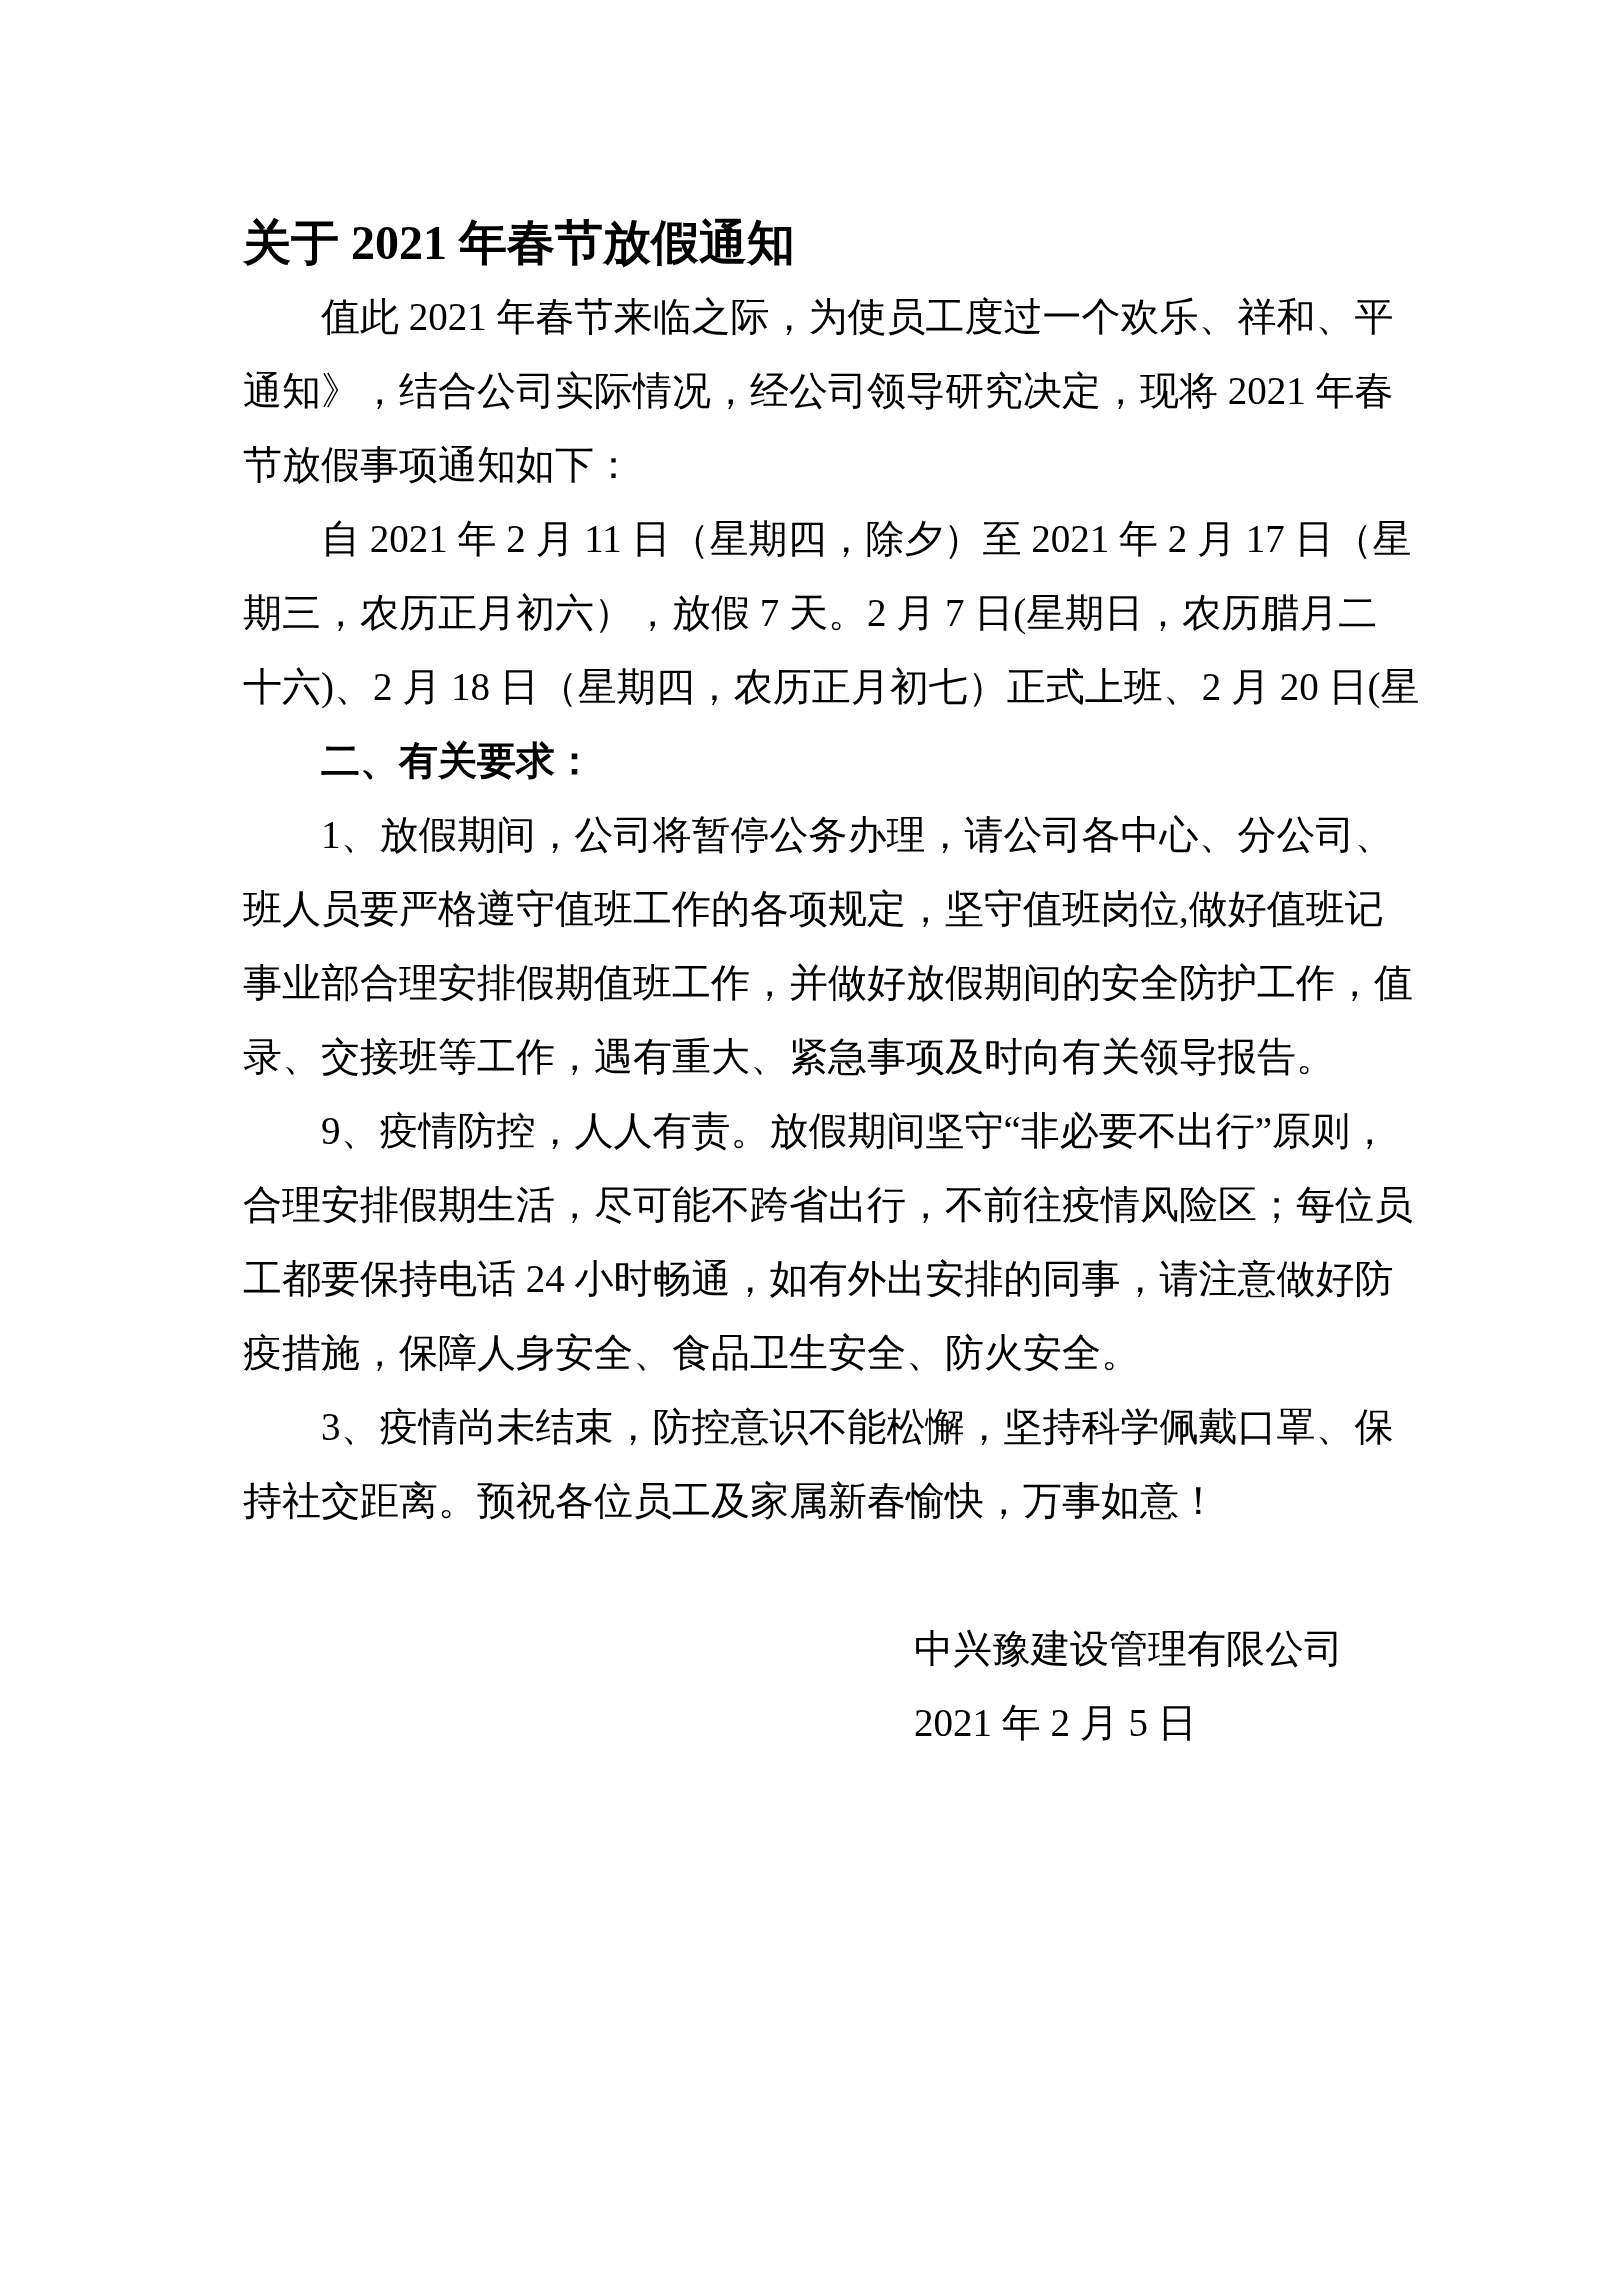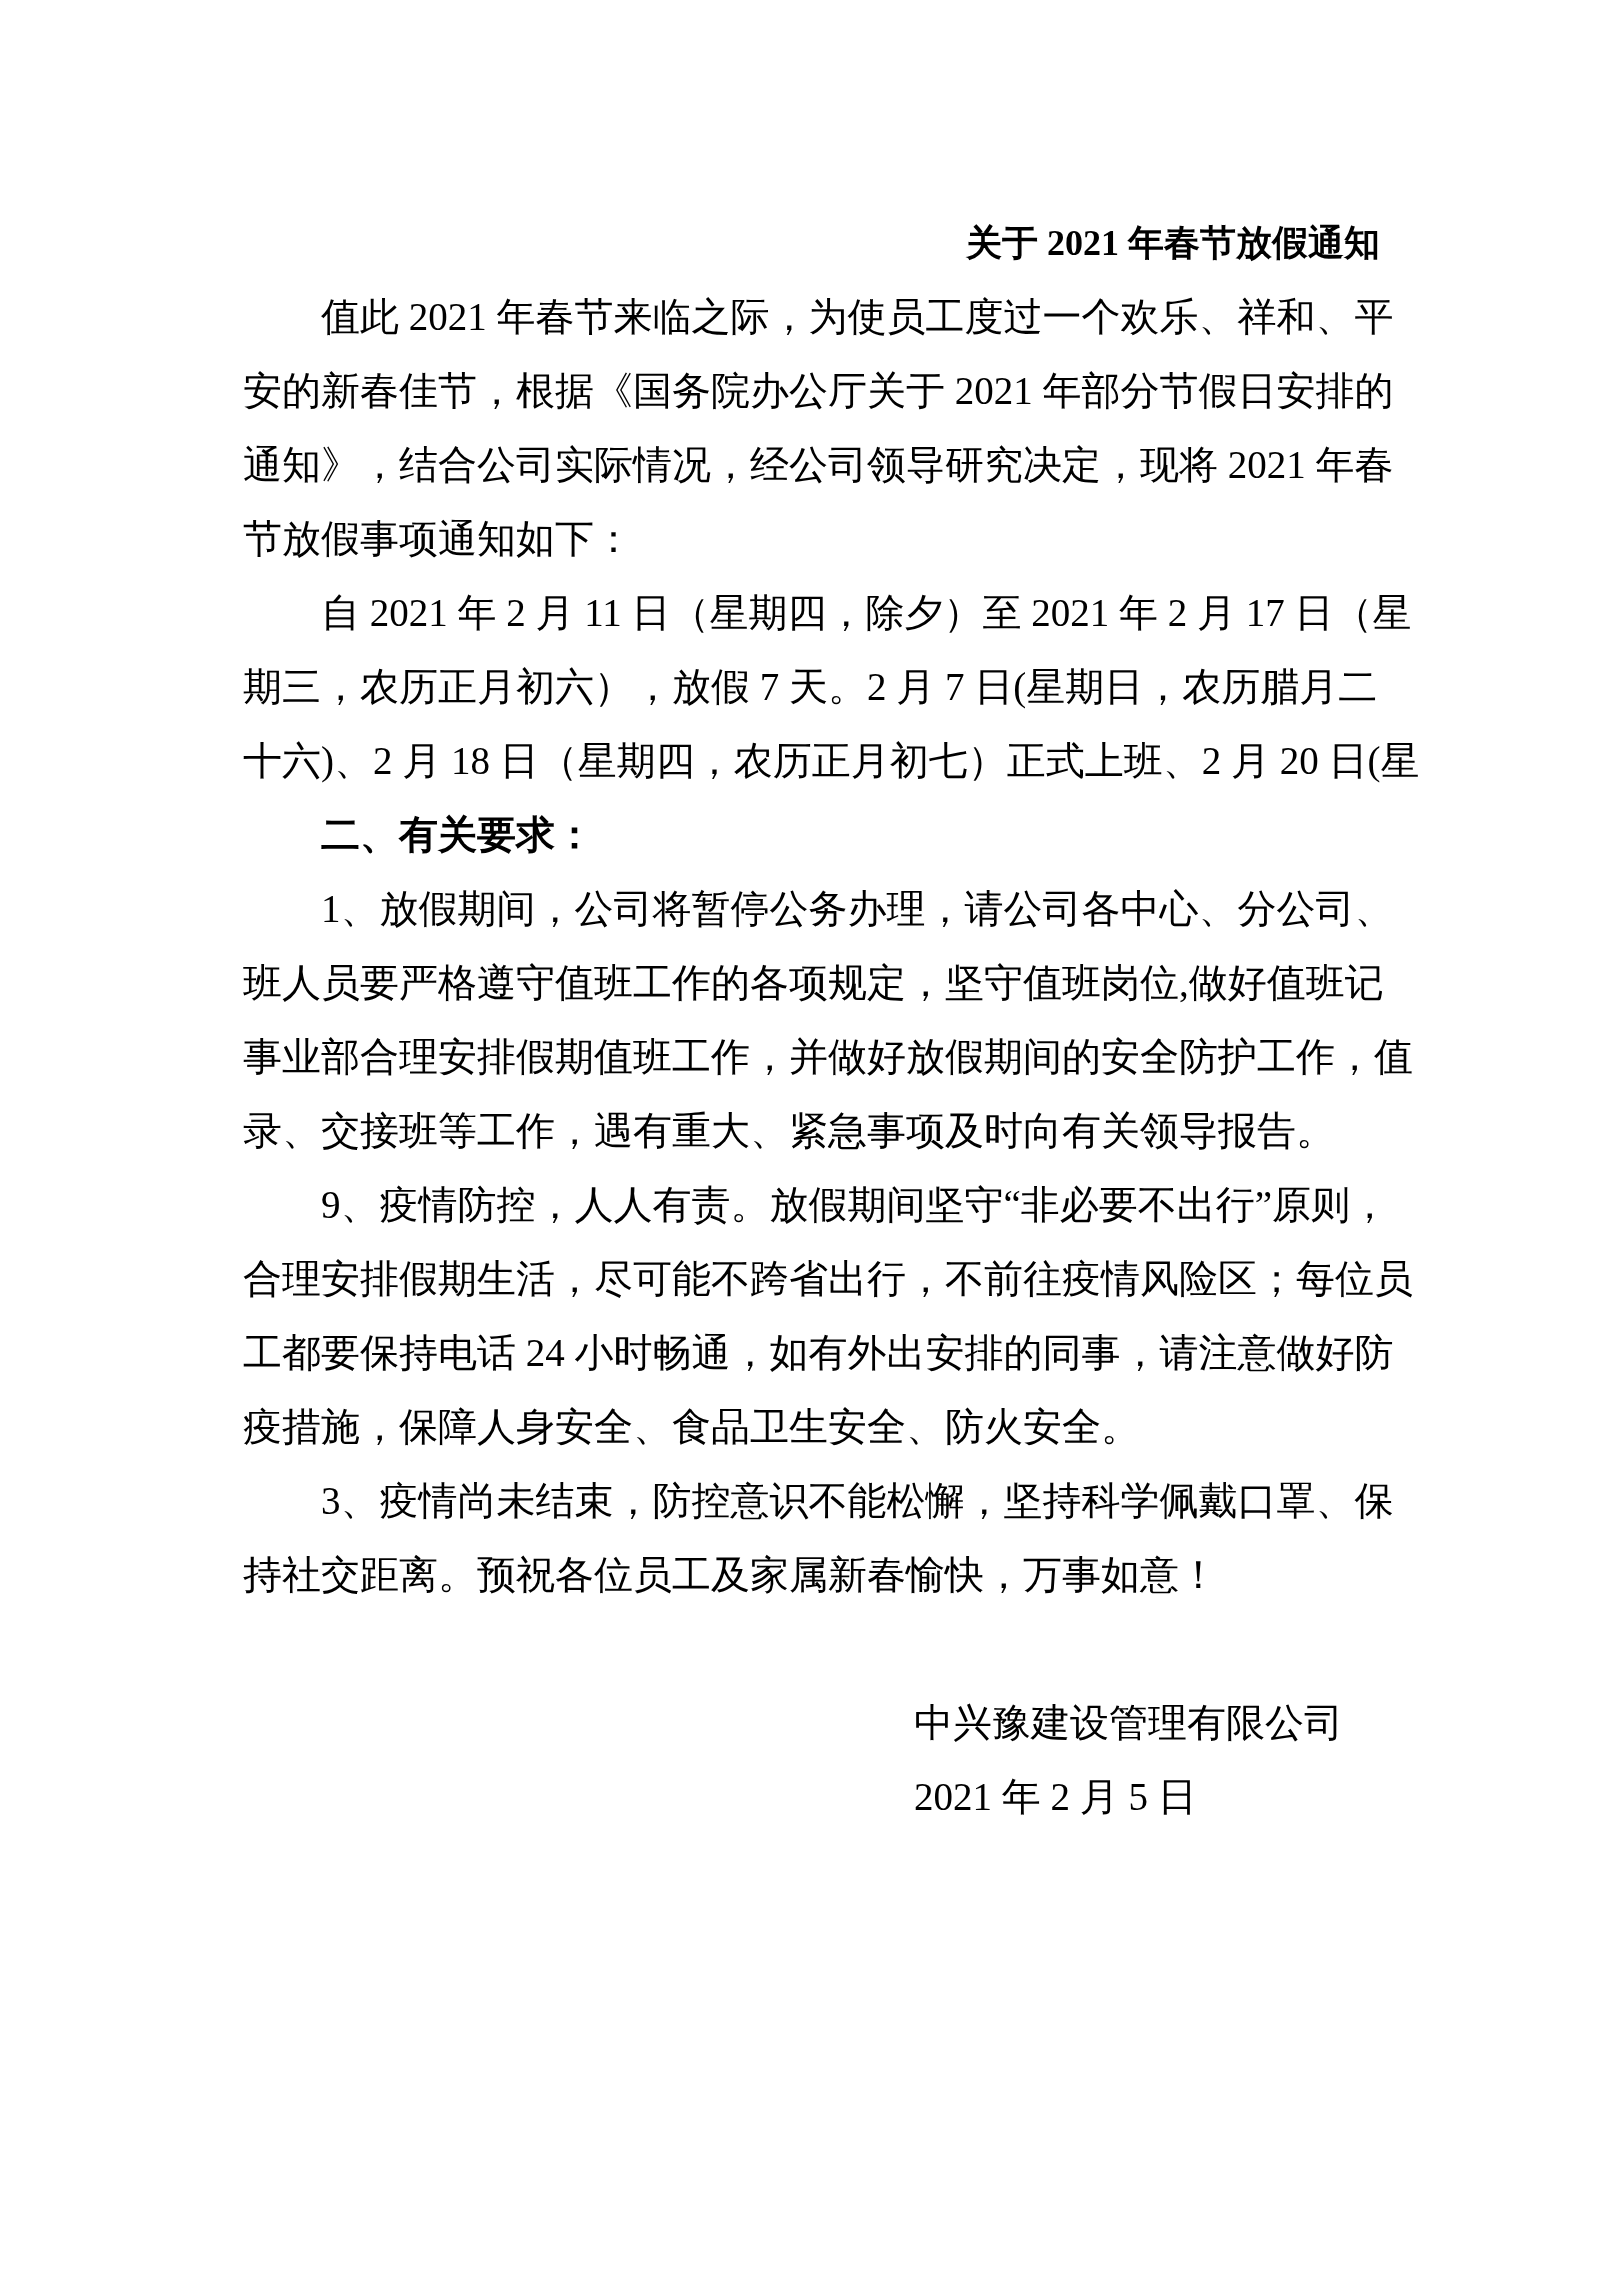--- a/index.html
+++ b/index.html
@@ -19,23 +19,23 @@
   .content {
     padding: 206px 241px 0 243px;
   }
   .line {
     height: 74px;
     line-height: 74px;
     font-size: 39px;
     white-space: nowrap;
   }
   .title {
-    text-align: right;
+    text-align: left;
     font-weight: bold;
-    font-size: 36px;
+    font-size: 48px;
   }
   .indent {
     text-indent: 78px;
   }
   .bold {
     font-weight: bold;
   }
   .sig {
     margin-top: 74px;
     margin-left: auto;
@@ -44,21 +44,20 @@
     text-align: left;
   }
 </style>
 </head>
 <body>
 
 <div class="page">
   <div class="content">
     <div class="line title">关于 2021 年春节放假通知</div>
     <div class="line indent">值此 2021 年春节来临之际，为使员工度过一个欢乐、祥和、平</div>
-    <div class="line">安的新春佳节，根据《国务院办公厅关于 2021 年部分节假日安排的</div>
     <div class="line">通知》，结合公司实际情况，经公司领导研究决定，现将 2021 年春</div>
     <div class="line">节放假事项通知如下：</div>
     <div class="line indent">自 2021 年 2 月 11 日（星期四，除夕）至 2021 年 2 月 17 日（星</div>
     <div class="line">期三，农历正月初六），放假 7 天。2 月 7 日(星期日，农历腊月二</div>
     <div class="line">十六)、2 月 18 日（星期四，农历正月初七）正式上班、2 月 20 日(星</div>
     <div class="line indent bold">二、有关要求：</div>
     <div class="line indent">1、放假期间，公司将暂停公务办理，请公司各中心、分公司、</div>
     <div class="line">班人员要严格遵守值班工作的各项规定，坚守值班岗位,做好值班记</div>
     <div class="line">事业部合理安排假期值班工作，并做好放假期间的安全防护工作，值</div>
     <div class="line">录、交接班等工作，遇有重大、紧急事项及时向有关领导报告。</div>

